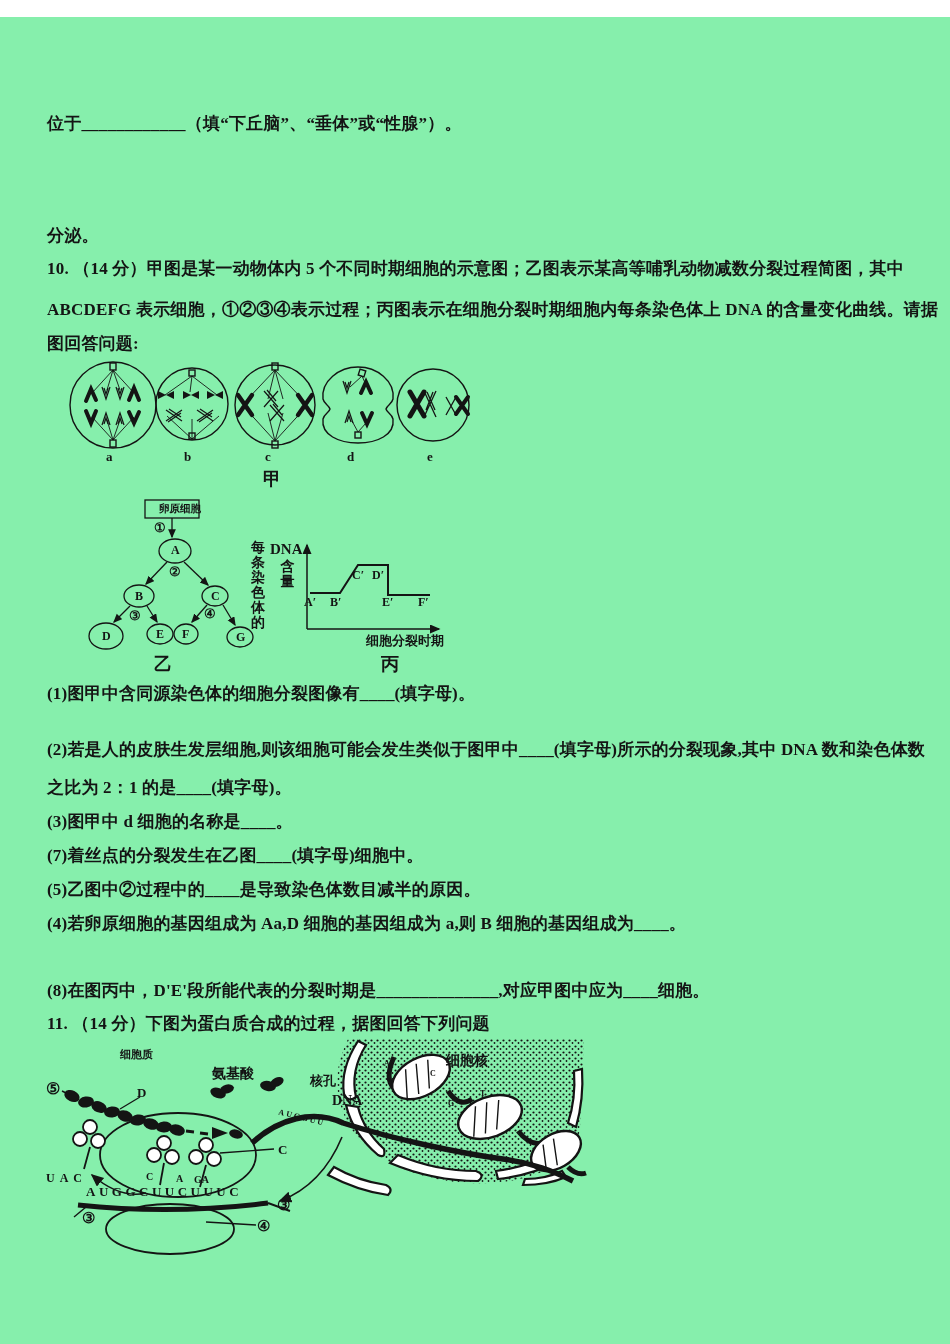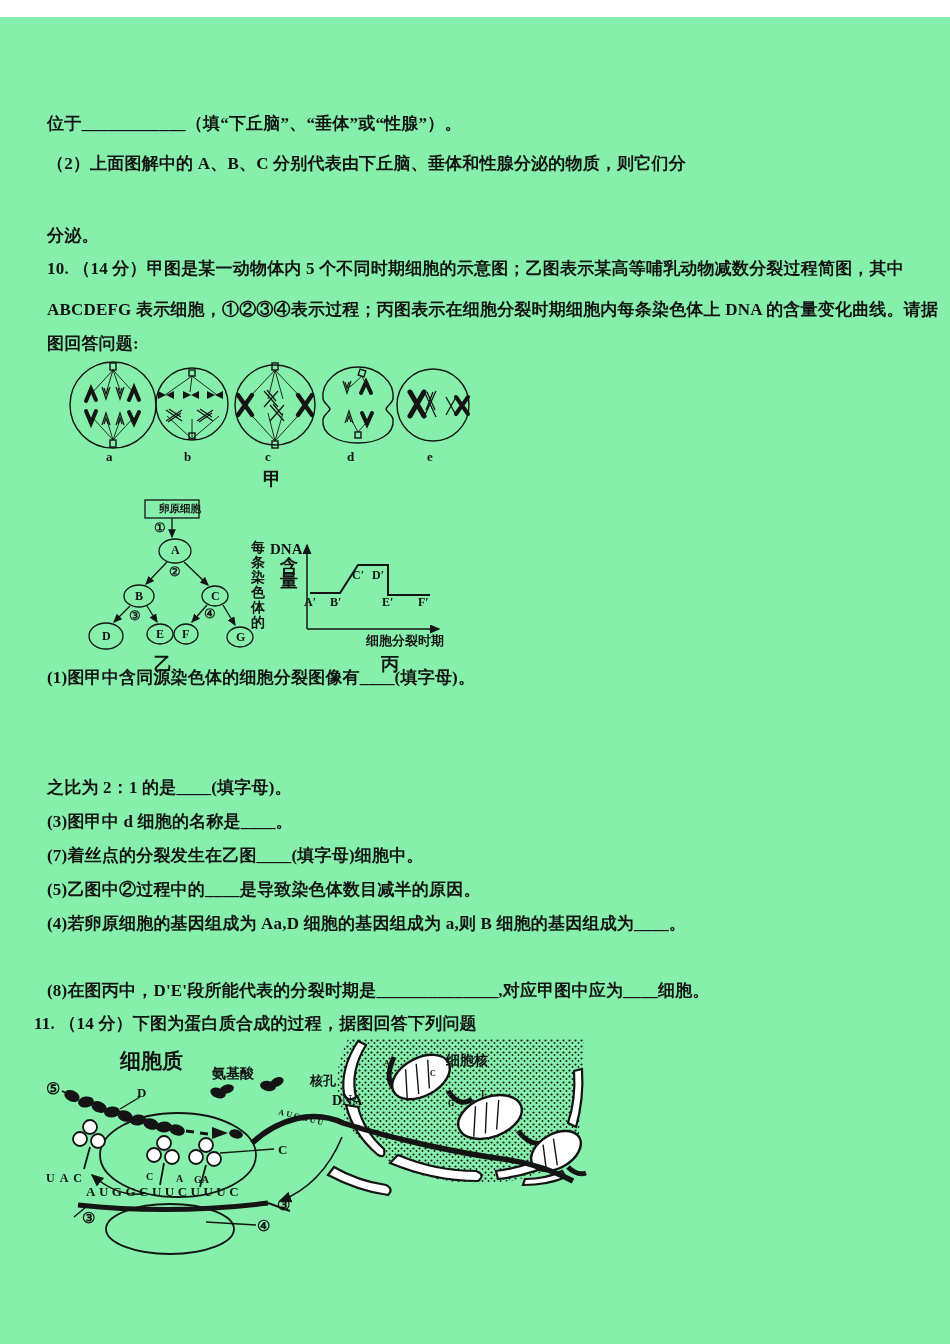--- a/index.html
+++ b/index.html
@@ -12,21 +12,20 @@
   .cap{position:absolute;font-size:18px;font-weight:600;}
   svg{position:absolute;left:0;top:0;}
   .ink{stroke:#141414;fill:none;}
 </style>
 </head>
 <body>
 
 <div class="page">
 
   <div class="t" style="left:47px;top:95px">位于____________（填“下丘脑”、“垂体”或“性腺”）。</div>
-  <div class="t" style="left:47px;top:135px">（2）上面图解中的 A、B、C 分别代表由下丘脑、垂体和性腺分泌的物质，则它们分</div>
   <div class="t" style="left:47px;top:207px">分泌。</div>
 
   <div class="t" style="left:47px;top:240px">10. （14 分）甲图是某一动物体内 5 个不同时期细胞的示意图；乙图表示某高等哺乳动物减数分裂过程简图，其中</div>
   <div class="t" style="left:47px;top:281px">ABCDEFG 表示细胞，①②③④表示过程；丙图表示在细胞分裂时期细胞内每条染色体上 DNA 的含量变化曲线。请据</div>
   <div class="t" style="left:47px;top:315px">图回答问题:</div>
 
   <div class="fig" style="left:62px;top:338px;width:420px;height:140px">
     <svg width="420" height="140" viewBox="0 0 420 140">
 
       <g class="ink" stroke-width="1.4">
@@ -141,39 +140,40 @@
     <div class="lbl" style="left:57px;top:94px;font-size:12px">B</div>
     <div class="lbl" style="left:133px;top:94px;font-size:12px">C</div>
     <div class="lbl" style="left:24px;top:134px;font-size:12px">D</div>
     <div class="lbl" style="left:78px;top:132px;font-size:12px">E</div>
     <div class="lbl" style="left:104px;top:132px;font-size:12px">F</div>
     <div class="lbl" style="left:158px;top:135px;font-size:12px">G</div>
     <div class="cap" style="left:76px;top:157px">乙</div>
 
     <div class="vtext" style="left:172px;top:45px;width:16px;font-size:14px">每条染色体的</div>
     <div class="lbl" style="left:192px;top:46px;font-size:15px">DNA</div>
-    <div class="vtext" style="left:202px;top:64px;width:15px;font-size:18px">含量</div>
+    <div class="vtext" style="left:202px;top:64px;width:15px;font-size:14px">含量</div>
     <div class="lbl" style="left:226px;top:100px;font-size:12px">A′</div>
     <div class="lbl" style="left:252px;top:100px;font-size:12px">B′</div>
     <div class="lbl" style="left:274px;top:73px;font-size:12px">C′</div>
     <div class="lbl" style="left:294px;top:73px;font-size:12px">D′</div>
     <div class="lbl" style="left:304px;top:100px;font-size:12px">E′</div>
     <div class="lbl" style="left:340px;top:100px;font-size:12px">F′</div>
     <div class="lbl" style="left:288px;top:137px;font-size:13px">细胞分裂时期</div>
     <div class="cap" style="left:303px;top:157px">丙</div>
   </div>
 
-  <div class="t" style="left:47px;top:649px">(1)图甲中含同源染色体的细胞分裂图像有____(填字母)。</div>
+  <div class="t" style="left:47px;top:665px">(1)图甲中含同源染色体的细胞分裂图像有____(填字母)。</div>
+  <div class="t" style="left:47px;top:721px">(2)若是人的皮肤生发层细胞,则该细胞可能会发生类似于图甲中____(填字母)所示的分裂现象,其中 DNA 数和染色体数</div>
   <div class="t" style="left:47px;top:759px">之比为 2：1 的是____(填字母)。</div>
   <div class="t" style="left:47px;top:793px">(3)图甲中 d 细胞的名称是____。</div>
   <div class="t" style="left:47px;top:827px">(7)着丝点的分裂发生在乙图____(填字母)细胞中。</div>
   <div class="t" style="left:47px;top:861px">(5)乙图中②过程中的____是导致染色体数目减半的原因。</div>
   <div class="t" style="left:47px;top:895px">(4)若卵原细胞的基因组成为 Aa,D 细胞的基因组成为 a,则 B 细胞的基因组成为____。</div>
   <div class="t" style="left:47px;top:962px">(8)在图丙中，D'E'段所能代表的分裂时期是______________,对应甲图中应为____细胞。</div>
-  <div class="t" style="left:34px;top:995px">11. （14 分）下图为蛋白质合成的过程，据图回答下列问题</div>
+  <div class="t" style="left:47px;top:995px">11. （14 分）下图为蛋白质合成的过程，据图回答下列问题</div>
 
   <div class="fig" style="left:28px;top:1022px;width:580px;height:250px">
     <svg width="580" height="250" viewBox="0 0 580 250">
       <defs>
         <pattern id="dots" width="6" height="6" patternUnits="userSpaceOnUse">
           <circle cx="1.5" cy="1.5" r="1.1" fill="#141414"></circle>
           <circle cx="4.5" cy="4" r="0.9" fill="#141414"></circle>
         </pattern>
         <marker id="ar2" markerWidth="9" markerHeight="9" refX="7" refY="3.5" orient="auto">
           <path d="M0,0 L8,3.5 L0,7 Z" fill="#141414"></path>
@@ -270,21 +270,21 @@
       </g>
       <path class="ink" stroke-width="1.6" marker-end="url(#ar2)" d="M118,154 Q92,160 64,136"></path>
 
       <g class="ink" stroke-width="1.3">
         <line x1="112" y1="58" x2="92" y2="70"></line>
         <line x1="246" y1="110" x2="192" y2="114"></line>
         <line x1="228" y1="186" x2="178" y2="183"></line>
       </g>
     </svg>
 
-    <div class="lbl" style="left:92px;top:8px;font-size:21px">细胞质</div>
+    <div class="lbl" style="left:92px;top:8px;font-size:11px">细胞质</div>
     <div class="lbl" style="left:184px;top:26px;font-size:14px">氨基酸</div>
     <div class="lbl" style="left:418px;top:13px;font-size:14px">细胞核</div>
     <div class="lbl" style="left:282px;top:33px;font-size:13px">核孔</div>
     <div class="lbl" style="left:304px;top:54px;font-size:14px">DNA</div>
     <div class="lbl" style="left:18px;top:40px;font-size:16px">⑤</div>
     <div class="lbl" style="left:109px;top:46px;font-size:13px">D</div>
     <div class="lbl" style="left:250px;top:103px;font-size:13px">C</div>
     <div class="lbl" style="left:18px;top:132px;font-size:12px;letter-spacing:5px">UAC</div>
     <div class="lbl" style="left:58px;top:145px;font-size:13px;letter-spacing:3.5px">AUGGCUUCUUUC</div>
     <div class="lbl" style="left:118px;top:132px;font-size:10px">C</div>

